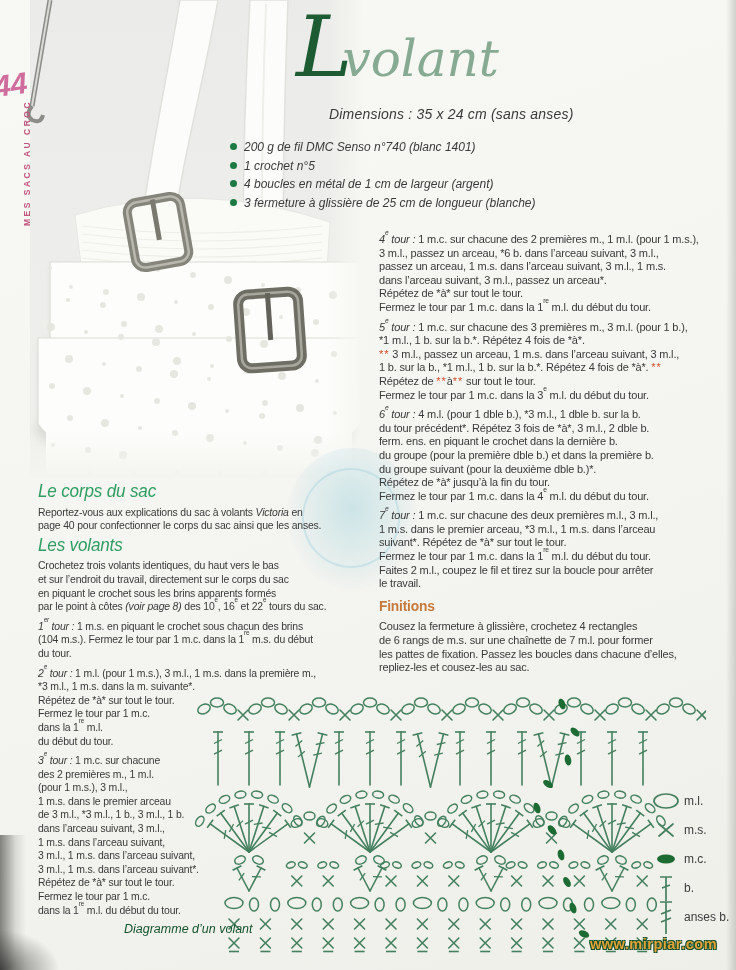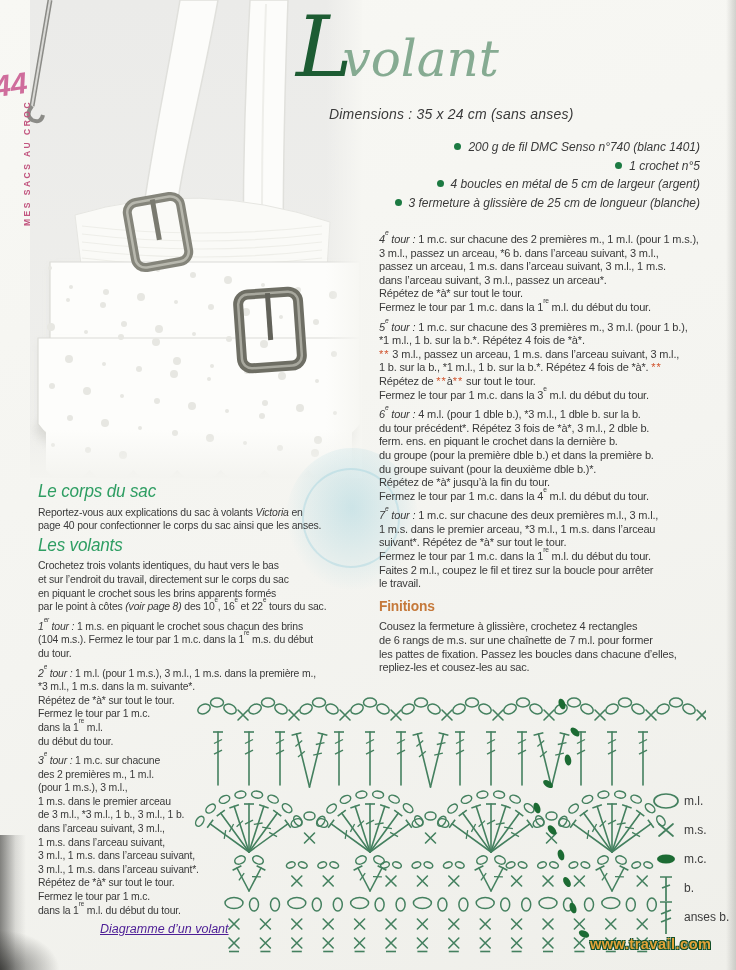--- a/index.html
+++ b/index.html
@@ -20,33 +20,33 @@
      color:#cf6d9c;transform:rotate(-8deg);}
   #edge-text{left:22px;top:6px;height:220px;writing-mode:vertical-rl;transform:rotate(180deg);
      font-size:8.5px;letter-spacing:2.5px;color:#c2557f;font-weight:bold;}
   
   #photo{left:30px;top:0;width:332px;height:478px;}
   
   #title{left:296px;top:2px;width:300px;height:100px;font-family:"DejaVu Serif",serif;font-style:italic;}
   #title .cap{font-size:85px;color:#1d5c33;line-height:90px;}
   #title .rest{font-size:50px;color:#86ab92;margin-left:-10px;}
   #dimensions{left:308px;top:106px;font-size:14px;font-style:italic;letter-spacing:.2px;margin-left:21px;}
-  #materials{left:230px;top:140px;width:470px;text-align:right;font-size:12px;font-style:italic;}
+  #materials{left:230px;top:140px;width:470px;text-align:left;font-size:12px;font-style:italic;}
   #materials .mat-row{margin-bottom:3.5px;line-height:15px;}
   #materials .bullet{display:inline-block;width:7px;height:7px;border-radius:50%;
      background:#1c7a42;margin-right:7px;position:relative;top:-1px;}
   
   .col{line-height:13.6px;font-size:11.6px;letter-spacing:-.2px;}
   .p{white-space:nowrap;margin:0 0 6px 0;}
   #col-left{left:38px;top:482px;width:380px;transform:scaleX(.90);transform-origin:0 0;}
   #col-right{left:379px;top:232px;width:380px;transform:scaleX(.95);transform-origin:0 0;}
   .h-green{font-size:19px;font-style:italic;color:#2f9e63;margin:2px 0 7px 0;font-weight:normal;white-space:nowrap;}
   .h-orange{font-size:14.5px;color:#c5793b;margin:10px 0 6px 0;font-weight:bold;white-space:nowrap;}
   
-  #diagram-caption{left:100px;top:922px;font-size:12.5px;font-style:italic;color:#4c1d95;text-decoration:underline;}
+  #diagram-caption{left:124px;top:922px;font-size:12.5px;font-style:italic;color:#14532d;}
   #diagram-legend{left:648px;top:786px;width:86px;}
   .legend-row{display:flex;align-items:center;height:29px;}
   .legend-glyph{width:36px;display:flex;justify-content:center;}
   .legend-label{font-size:12px;color:#3c3c3c;}
   #watermark{left:590px;top:936px;font-size:14.5px;font-weight:bold;color:#e2a238;letter-spacing:.5px;
      text-shadow:1px 1px 0 #134f28,-1px 1px 0 #134f28,1px -1px 0 #134f28,-1px -1px 0 #134f28;}
   #stamp{left:286px;top:448px;width:132px;height:142px;border-radius:50%;
      background:radial-gradient(ellipse at 50% 42%,rgba(130,198,214,.35),rgba(130,198,214,.10) 55%,transparent 72%);}
   #stamp-ring{left:302px;top:468px;width:94px;height:96px;border-radius:50%;
      border:2px solid rgba(130,198,214,.28);}
@@ -192,21 +192,21 @@
 <div class="abs" id="page-number">44</div>
 <div class="abs" id="edge-text">MES SACS AU CROC</div>
 
 <div class="abs" id="title">
   <span class="cap">L</span><span class="rest">volant</span>
 </div>
 <div class="abs" id="dimensions">Dimensions : 35 x 24 cm (sans anses)</div>
 <div class="abs" id="materials">
     <div class="mat-row"><span class="bullet"></span><span>200 g de fil DMC Senso n°740 (blanc 1401)</span></div>
     <div class="mat-row"><span class="bullet"></span><span>1 crochet n°5</span></div>
-    <div class="mat-row"><span class="bullet"></span><span>4 boucles en métal de 5 cm de largeur (argent)</span></div>
+    <div class="mat-row"><span class="bullet"></span><span>4 boucles en métal de 1 cm de largeur (argent)</span></div>
     <div class="mat-row"><span class="bullet"></span><span>3 fermeture à glissière de 25 cm de longueur (blanche)</span></div>
   </div>
 
 <div class="abs" id="stamp"></div>
 <div class="abs" id="stamp-ring"></div>
 
 <div class="abs col" id="col-left">
   <h2 class="h-green">Le corps du sac</h2>
   <p class="p">Reportez-vous aux explications du sac à volants <i>Victoria</i> en<br>page 40 pour confectionner le corps du sac ainsi que les anses.</p>
   <h2 class="h-green">Les volants</h2>
@@ -636,13 +636,13 @@
       <span class="legend-glyph">
         <svg width="18" height="38">
           <path d="M9 4 L9 36 M3 4 L15 4 M4 16 L14 12 M4 24 L14 20" stroke="#44805f" stroke-width="1.7" fill="none"></path>
         </svg>
       </span>
       <span class="legend-label">anses b.</span>
     </div>
   </div>
 <div class="abs" id="diagram-caption">Diagramme d’un volant</div>
 
-<div class="abs" id="watermark">www.travail.com</div>
+<div class="abs" id="watermark">www.mirpiar.com</div>
 
 </body></html>

